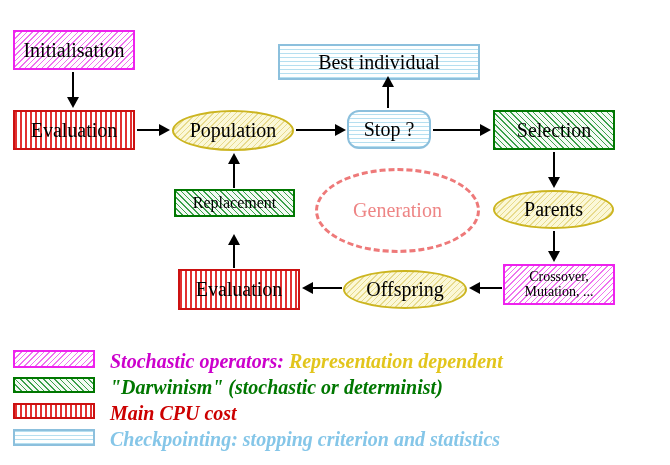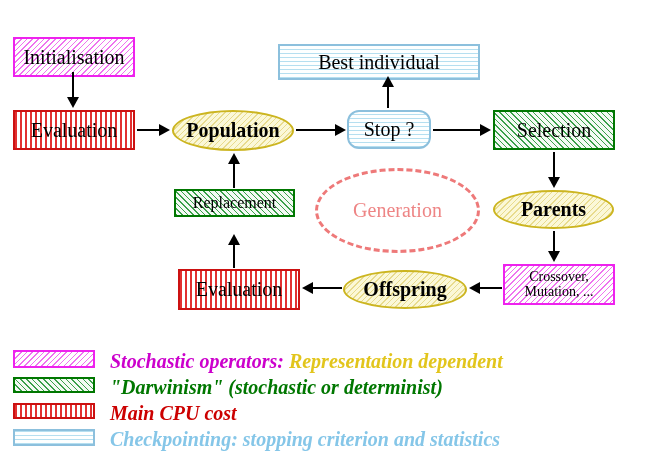--- a/index.html
+++ b/index.html
@@ -24,21 +24,20 @@
     border:2px solid #007700;
     background:repeating-linear-gradient(45deg,#3aa04a 0,#3aa04a 1px,rgba(0,0,0,0) 1px,rgba(0,0,0,0) 4px) #f4faf4;
   }
   .lines-cyan{
     border:2px solid #8cc0dd;
     background:repeating-linear-gradient(0deg,#b5dff0 0,#b5dff0 1px,rgba(0,0,0,0) 1px,rgba(0,0,0,0) 4px) #fdffff;
   }
   .hatch-yellow{
     border:2px solid #ccb520;border-radius:50%;
     background:repeating-linear-gradient(135deg,#e8db8e 0,#e8db8e 1px,rgba(0,0,0,0) 1px,rgba(0,0,0,0) 4px) #fbf8d8;
-    font-weight:bold;
   }
   .rounded{border-radius:12px;}
   .f20{font-size:20px;}
   .f16{font-size:16px;}
   .f14{font-size:14px;}
   
   #generation{
     position:absolute;left:315px;top:168px;width:165px;height:85px;
     border:3px dashed #ee7979;border-radius:50%;box-sizing:border-box;
     display:flex;align-items:center;justify-content:center;
@@ -59,21 +58,21 @@
   .lg-yellow{color:#e2c51c;}
   .lg-green{color:#007700;}
   .lg-red{color:#cc0000;}
   .lg-blue{color:#85c6e8;}
 </style>
 </head>
 <body>
 
 <div id="canvas">
 
-  <div class="node hatch-magenta f20" style="left:13px;top:37px;width:122px;height:40px;">Initialisation</div>
+  <div class="node hatch-magenta f20" style="left:13px;top:30px;width:122px;height:40px;">Initialisation</div>
 
   <div class="node stripes-red f20" style="left:13px;top:110px;width:122px;height:40px;">Evaluation</div>
 
   <div class="node hatch-yellow f20" style="left:172px;top:110px;width:122px;height:41px;">Population</div>
 
   <div class="node lines-cyan f20" style="left:278px;top:44px;width:202px;height:36px;">Best individual</div>
 
   <div class="node lines-cyan rounded f20" style="left:347px;top:110px;width:84px;height:39px;">Stop ?</div>
 
   <div class="node hatch-green f20" style="left:493px;top:110px;width:122px;height:40px;">Selection</div>

